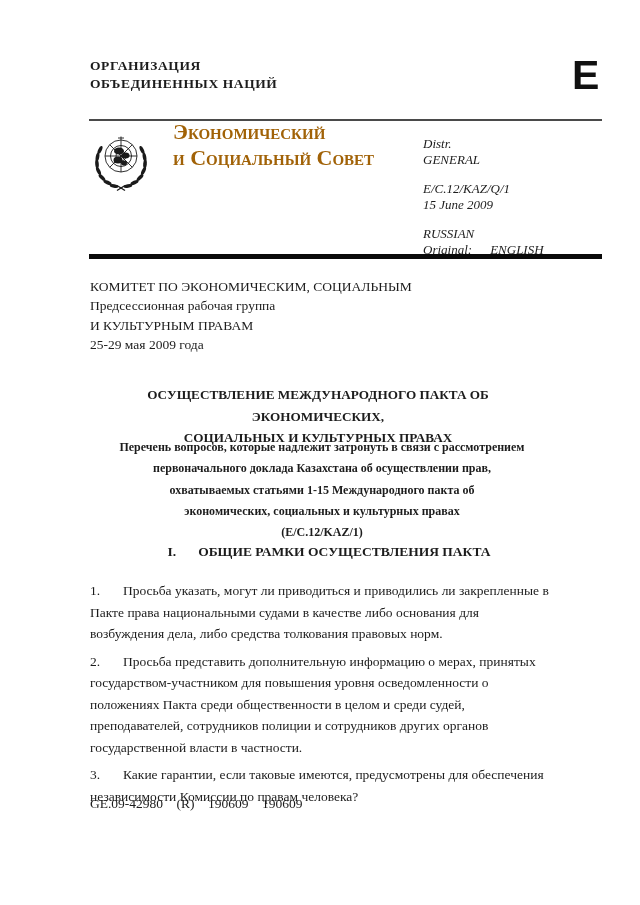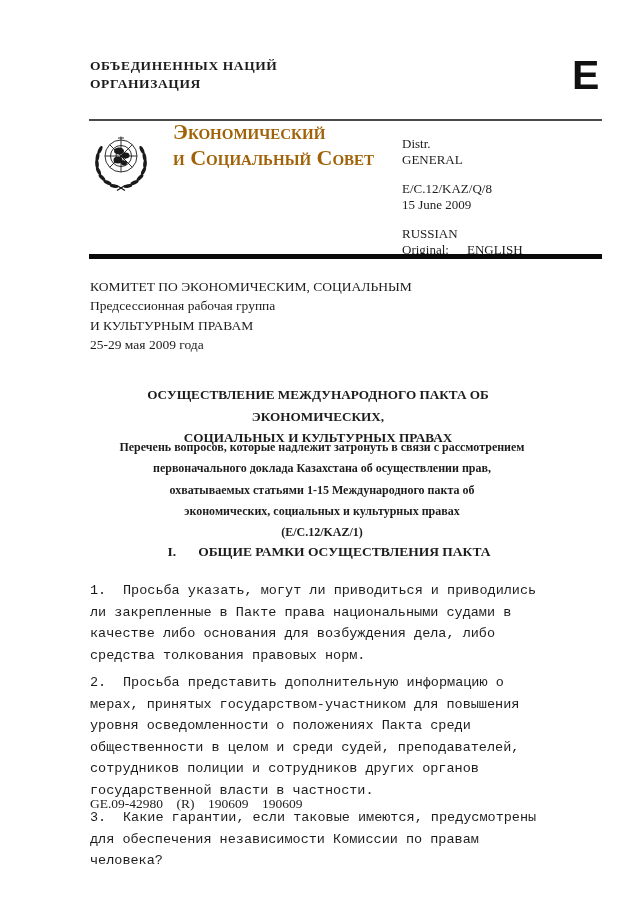--- a/index.html
+++ b/index.html
@@ -35,22 +35,22 @@
     width: 60px; height: 60px;
   }
   .council-name {
     position: absolute; left: 173px; top: 119px;
     font-size: 22px; font-weight: bold; line-height: 26px;
     font-variant: small-caps;
     white-space: pre-wrap;
     color: #a16207;
   }
   .distr-block {
-    position: absolute; left: 402px; top: 136px;
-    font-size: 13px; line-height: 16px;
+    position: absolute; left: 423px; top: 136px;
+    font-size: 13px; line-height: 16px; font-style: italic;
   }
   .distr-group { margin-top: 13px; }
   .distr-group:first-child { margin-top: 0; }
   .original-value { margin-left: 18px; }
   .rule-thick {
     position: absolute; left: 89px; top: 254px;
     width: 513px; height: 4.5px; background: #0a0a0a;
   }
 
   
@@ -76,37 +76,37 @@
     padding-left: 14px;
     font-size: 13.5px; font-weight: bold; line-height: 21px;
   }
 
   
   .paragraphs {
     position: absolute; left: 90px; top: 580px; width: 466px;
     font-size: 13.5px; line-height: 21.5px;
     text-align: left;
   }
-  .para { margin-bottom: 6px; font-family: Liberation Mono, monospace; }
+  .para { margin-bottom: 6px; }
   .para-num { display: inline-block; width: 33px; }
 
   
   .footer-ref {
     position: absolute; left: 90px; top: 796px;
     font-size: 13.5px; white-space: pre;
   }
 </style>
 </head>
 <body>
 
 <div class="page">
 
   <div class="org-name">
+    <div>ОРГАНИЗАЦИЯ</div>
     <div>ОБЪЕДИНЕННЫХ НАЦИЙ</div>
-    <div>ОРГАНИЗАЦИЯ</div>
   </div>
 
   <div class="series-letter">E</div>
 
   <div class="rule-thin"></div>
 
   <svg class="emblem" viewBox="0 0 60 60" xmlns="http://www.w3.org/2000/svg">
     <g stroke="#1a1a1a" fill="none" stroke-width="0.9">
       <circle cx="30" cy="24" r="16"></circle>
       <circle cx="30" cy="24" r="10.5"></circle>
@@ -148,21 +148,21 @@
 
   <div class="council-name">Экономический
 и Социальный Совет</div>
 
   <div class="distr-block">
     <div class="distr-group">
       <div>Distr.</div>
       <div>GENERAL</div>
     </div>
     <div class="distr-group">
-      <div>E/C.12/KAZ/Q/8</div>
+      <div>E/C.12/KAZ/Q/1</div>
       <div>15 June 2009</div>
     </div>
     <div class="distr-group">
       <div>RUSSIAN</div>
       <div>
         <span>Original:</span><span class="original-value">ENGLISH</span>
       </div>
     </div>
   </div>
 

